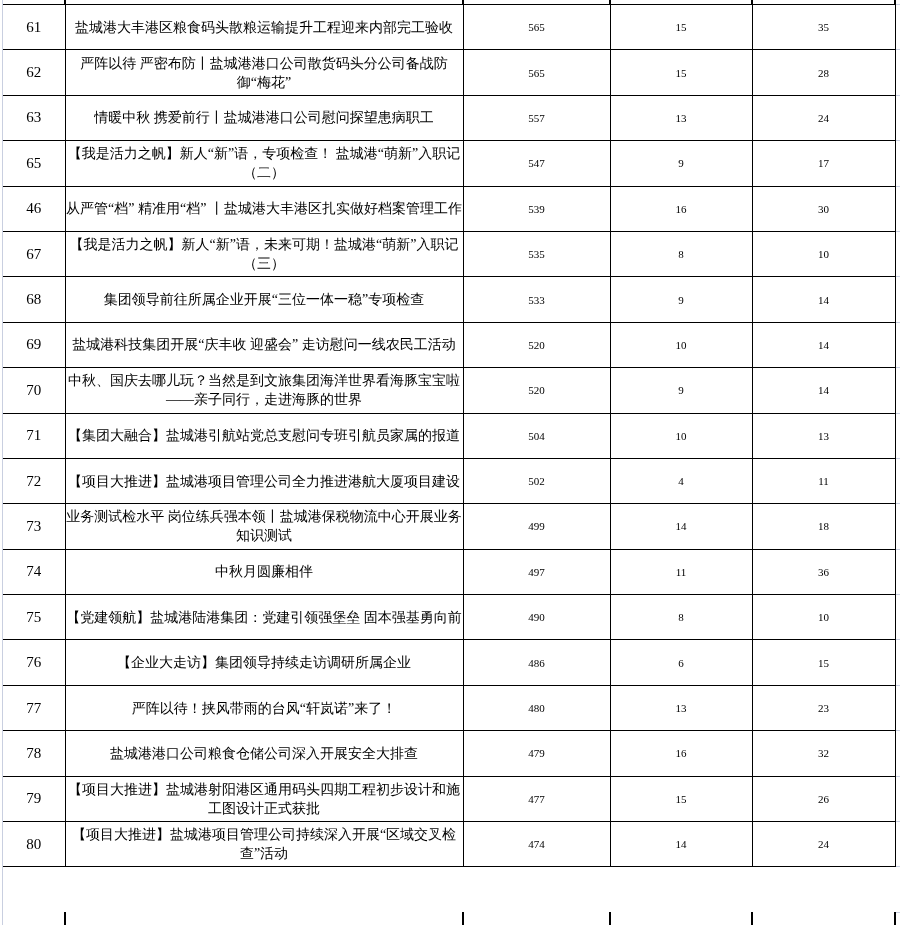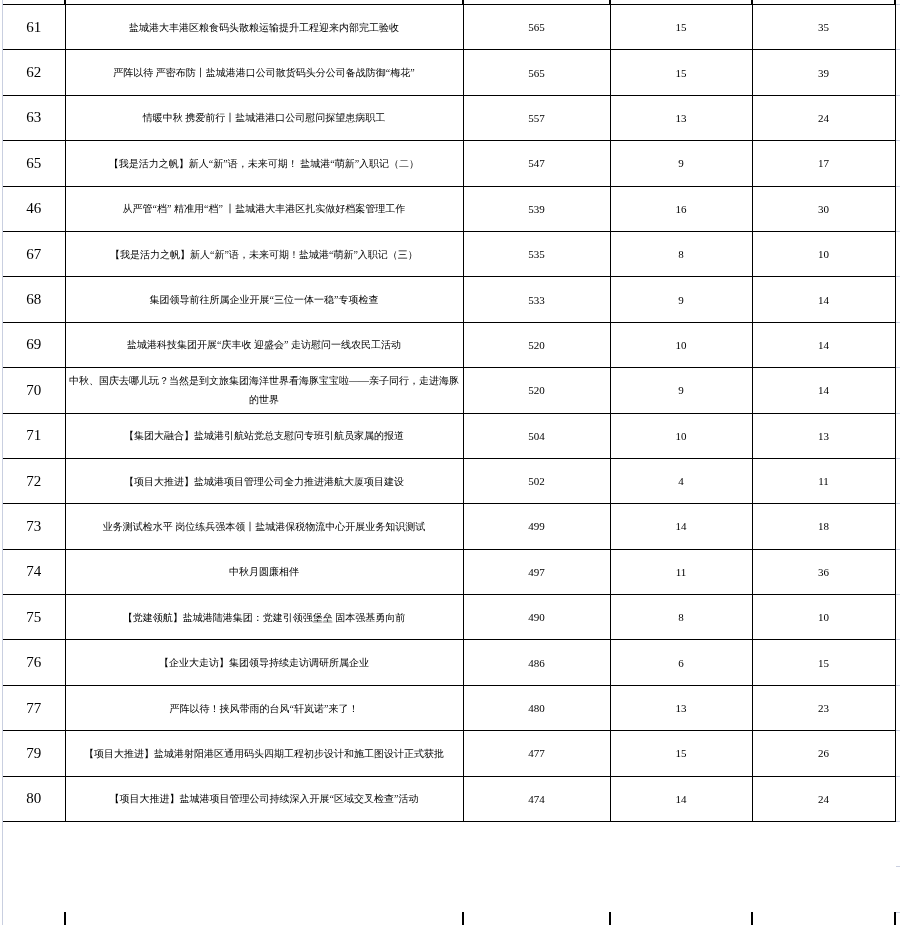--- a/index.html
+++ b/index.html
@@ -26,21 +26,21 @@
     border: 1.5px solid var(--border, #000000);
     text-align: center;
     vertical-align: middle;
     height: 44.4px;
     padding: 0;
     overflow: hidden;
   }
   table.report td:first-child { border-left: none; }
   .c-no  { font-size: 15px; }
   .c-title {
-    font-size: 10px;
+    font-size: 14px;
     line-height: 19px;
     padding: 1px 2px;
     margin-left: 20px;
   }
   .c-num { font-size: 11px; }
   .gridline-v {
     position: absolute;
     left: 2px; top: 0;
     width: 1px; height: 925px;
     background: var(--gridline, #c9cfe0);
@@ -80,35 +80,35 @@
       <td class="c-num">565</td>
       <td class="c-num">15</td>
       <td class="c-num">35</td>
     </tr>
 
     <tr>
       <td class="c-no">62</td>
       <td class="c-title">严阵以待 严密布防丨盐城港港口公司散货码头分公司备战防御“梅花”</td>
       <td class="c-num">565</td>
       <td class="c-num">15</td>
-      <td class="c-num">39</td>
+      <td class="c-num">28</td>
     </tr>
 
     <tr>
       <td class="c-no">63</td>
       <td class="c-title">情暖中秋 携爱前行丨盐城港港口公司慰问探望患病职工</td>
       <td class="c-num">557</td>
       <td class="c-num">13</td>
       <td class="c-num">24</td>
     </tr>
 
 
     <tr>
       <td class="c-no">65</td>
-      <td class="c-title">【我是活力之帆】新人“新”语，未来可期！ 盐城港“萌新”入职记（二）</td>
+      <td class="c-title">【我是活力之帆】新人“新”语，专项检查！ 盐城港“萌新”入职记（二）</td>
       <td class="c-num">547</td>
       <td class="c-num">9</td>
       <td class="c-num">17</td>
     </tr>
 
     <tr>
       <td class="c-no">46</td>
       <td class="c-title">从严管“档” 精准用“档” 丨盐城港大丰港区扎实做好档案管理工作</td>
       <td class="c-num">539</td>
       <td class="c-num">16</td>
@@ -196,20 +196,27 @@
     </tr>
 
     <tr>
       <td class="c-no">77</td>
       <td class="c-title">严阵以待！挟风带雨的台风“轩岚诺”来了！</td>
       <td class="c-num">480</td>
       <td class="c-num">13</td>
       <td class="c-num">23</td>
     </tr>
 
+    <tr>
+      <td class="c-no">78</td>
+      <td class="c-title">盐城港港口公司粮食仓储公司深入开展安全大排查</td>
+      <td class="c-num">479</td>
+      <td class="c-num">16</td>
+      <td class="c-num">32</td>
+    </tr>
 
     <tr>
       <td class="c-no">79</td>
       <td class="c-title">【项目大推进】盐城港射阳港区通用码头四期工程初步设计和施工图设计正式获批</td>
       <td class="c-num">477</td>
       <td class="c-num">15</td>
       <td class="c-num">26</td>
     </tr>
 
     <tr>

